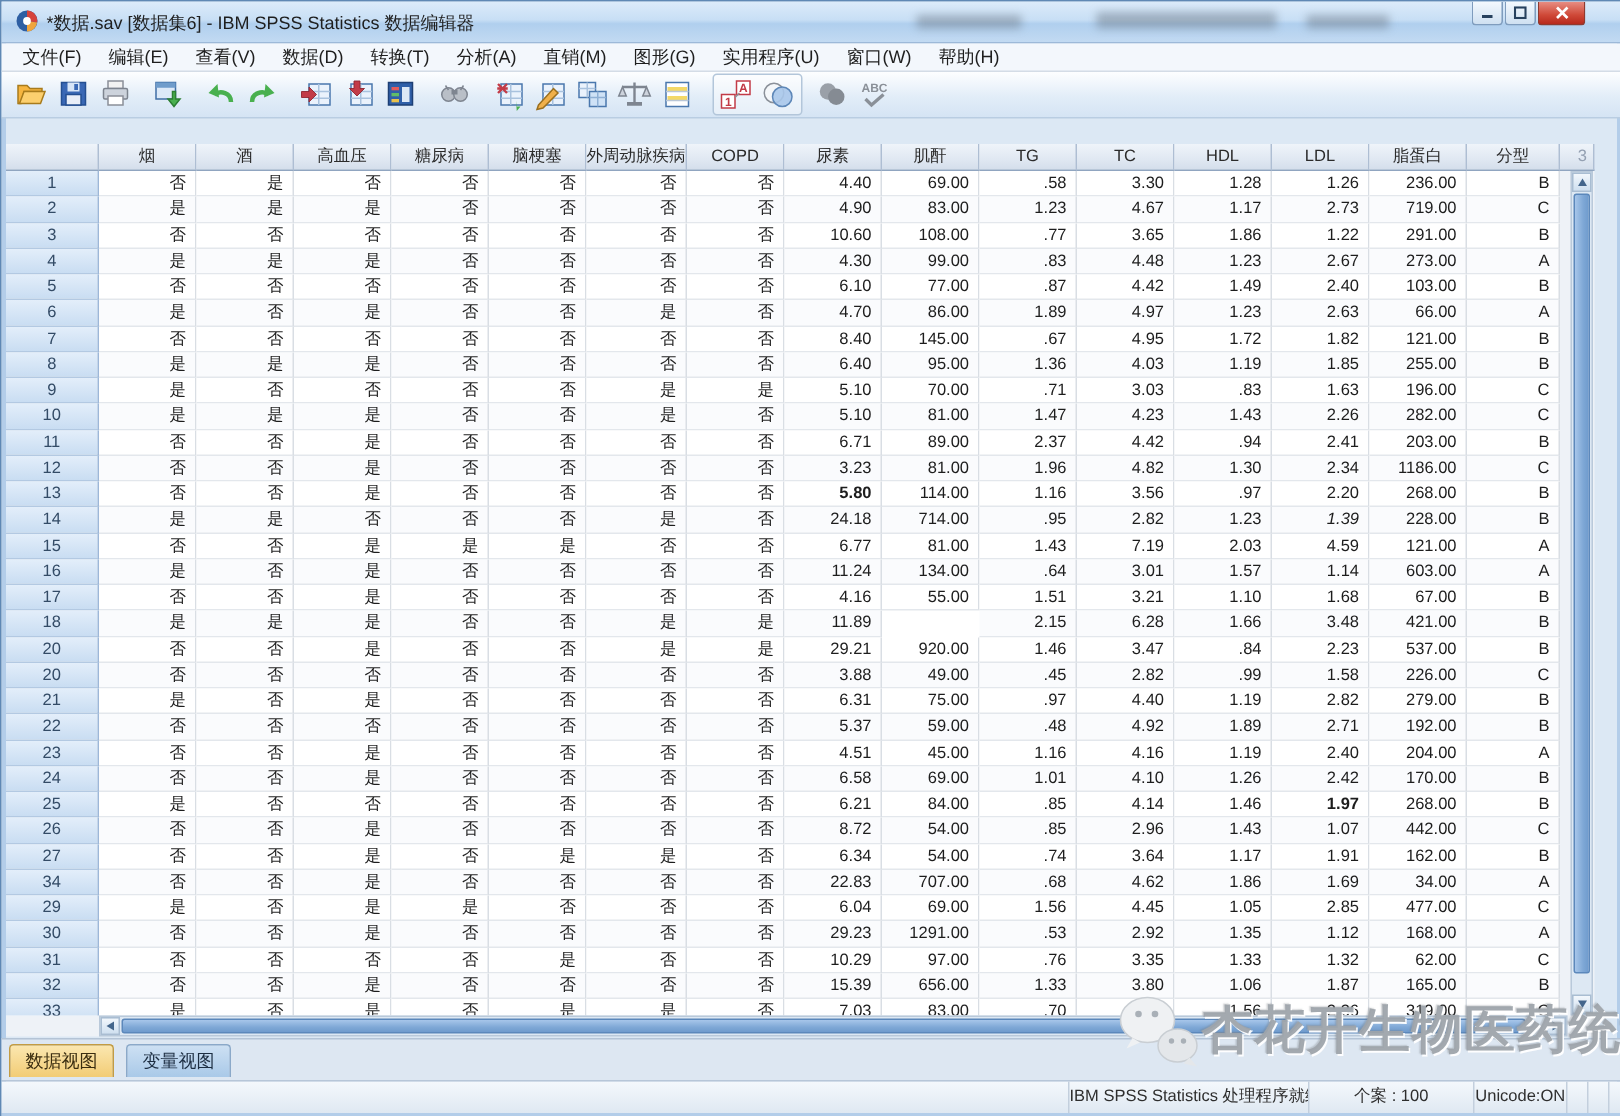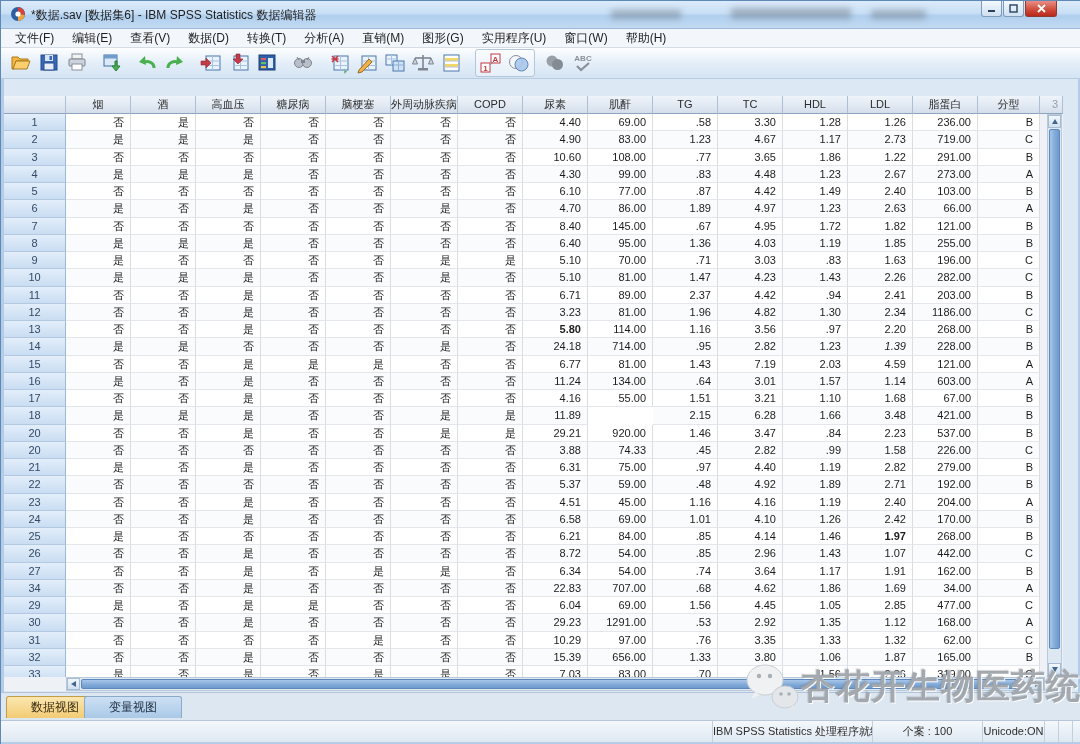--- a/index.html
+++ b/index.html
@@ -62,21 +62,21 @@
     border:1px solid #5c88bb;border-radius:2px;box-sizing:border-box;}
   #hscroll .sb-thumb{background:linear-gradient(#a7c6ea,#7fa8d6 60%,#6f9bcd);}
   .tri{width:0;height:0;}
   .tri.up{border-left:3.5px solid transparent;border-right:3.5px solid transparent;border-bottom:5px solid #44668c;}
   .tri.down{border-left:3.5px solid transparent;border-right:3.5px solid transparent;border-top:5px solid #44668c;}
   .tri.left{border-top:3.5px solid transparent;border-bottom:3.5px solid transparent;border-right:5px solid #44668c;}
   .tri.right{border-top:3.5px solid transparent;border-bottom:3.5px solid transparent;border-left:5px solid #44668c;}
   
   #tabbar{position:absolute;left:0;top:691px;width:100%;height:27px;background:#dde7f2;
     border-top:1px solid #b4c4d6;}
-  .tab{position:absolute;top:3px;height:21px;line-height:21px;font-size:12px;padding:0 24px;
+  .tab{position:absolute;top:3px;height:21px;line-height:21px;font-size:12px;padding:0 10px;
     border:1px solid #8ba9c9;border-bottom:none;border-radius:3px 3px 0 0;color:#1d2e42;white-space:nowrap;}
   .tab.active{background:linear-gradient(#fbe7b0,#f2cc75);border-color:#c39c43;color:#3a2d10;}
   .tab.inactive{background:linear-gradient(#cde0f3,#a9c9e8);}
   
   #statusbar{position:absolute;left:0;top:719px;width:100%;height:21px;
     background:linear-gradient(#f4f8fc,#dfe8f2);border-top:1px solid #b7c6d8;display:flex;}
   .status-seg{box-sizing:border-box;height:100%;border-right:1px solid #c3cfdd;font-size:11px;color:#2e2e2e;
     line-height:20px;text-align:center;white-space:nowrap;overflow:hidden;flex:none;}
   
   #watermark{position:absolute;left:742px;top:660px;display:flex;align-items:center;pointer-events:none;}
@@ -642,21 +642,21 @@
         <div class="row">
           <div class="rowhdr">20</div>
           <div class="cell" style="width: 65px;">否</div>
           <div class="cell" style="width: 65px;">否</div>
           <div class="cell" style="width: 65px;">否</div>
           <div class="cell" style="width: 65px;">否</div>
           <div class="cell" style="width: 65px;">否</div>
           <div class="cell" style="width: 67px;">否</div>
           <div class="cell" style="width: 65px;">否</div>
           <div class="cell" style="width: 65px;">3.88</div>
-          <div class="cell" style="width: 65px;">74.33</div>
+          <div class="cell" style="width: 65px;">49.00</div>
           <div class="cell" style="width: 65px;">.45</div>
           <div class="cell" style="width: 65px;">2.82</div>
           <div class="cell" style="width: 65px;">.99</div>
           <div class="cell" style="width: 65px;">1.58</div>
           <div class="cell" style="width: 65px;">226.00</div>
           <div class="cell" style="width: 62px;">C</div>
         </div>
         <div class="row">
           <div class="rowhdr">21</div>
           <div class="cell" style="width: 65px;">是</div>

